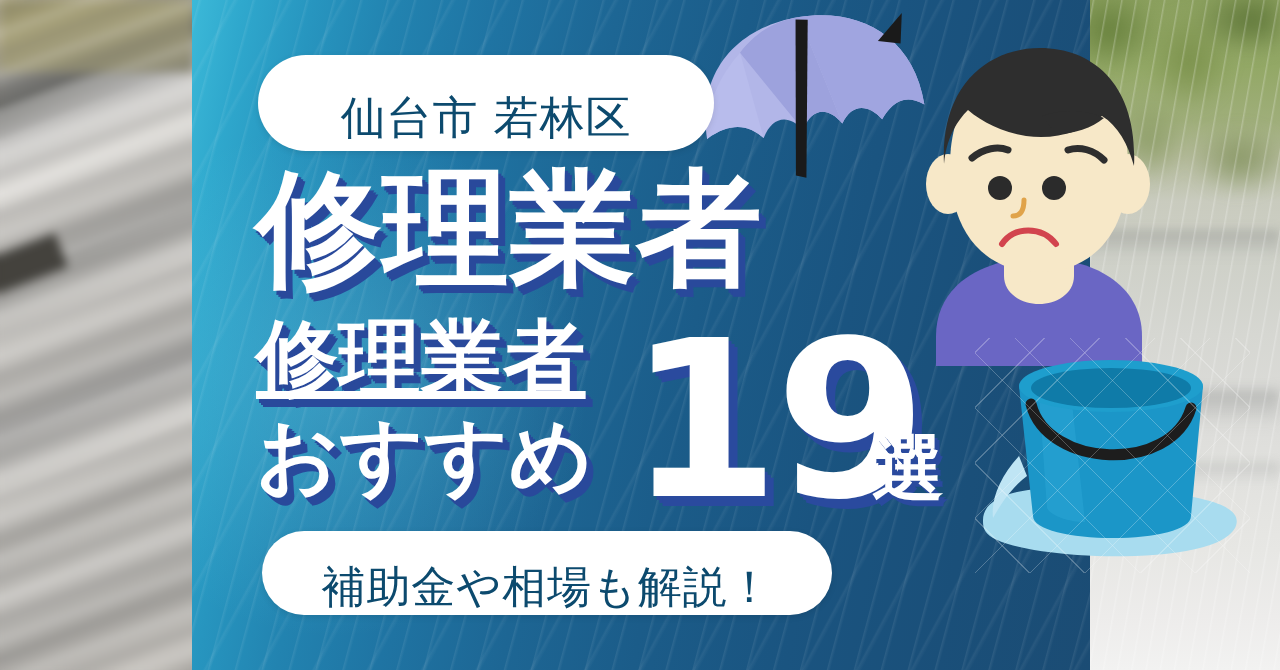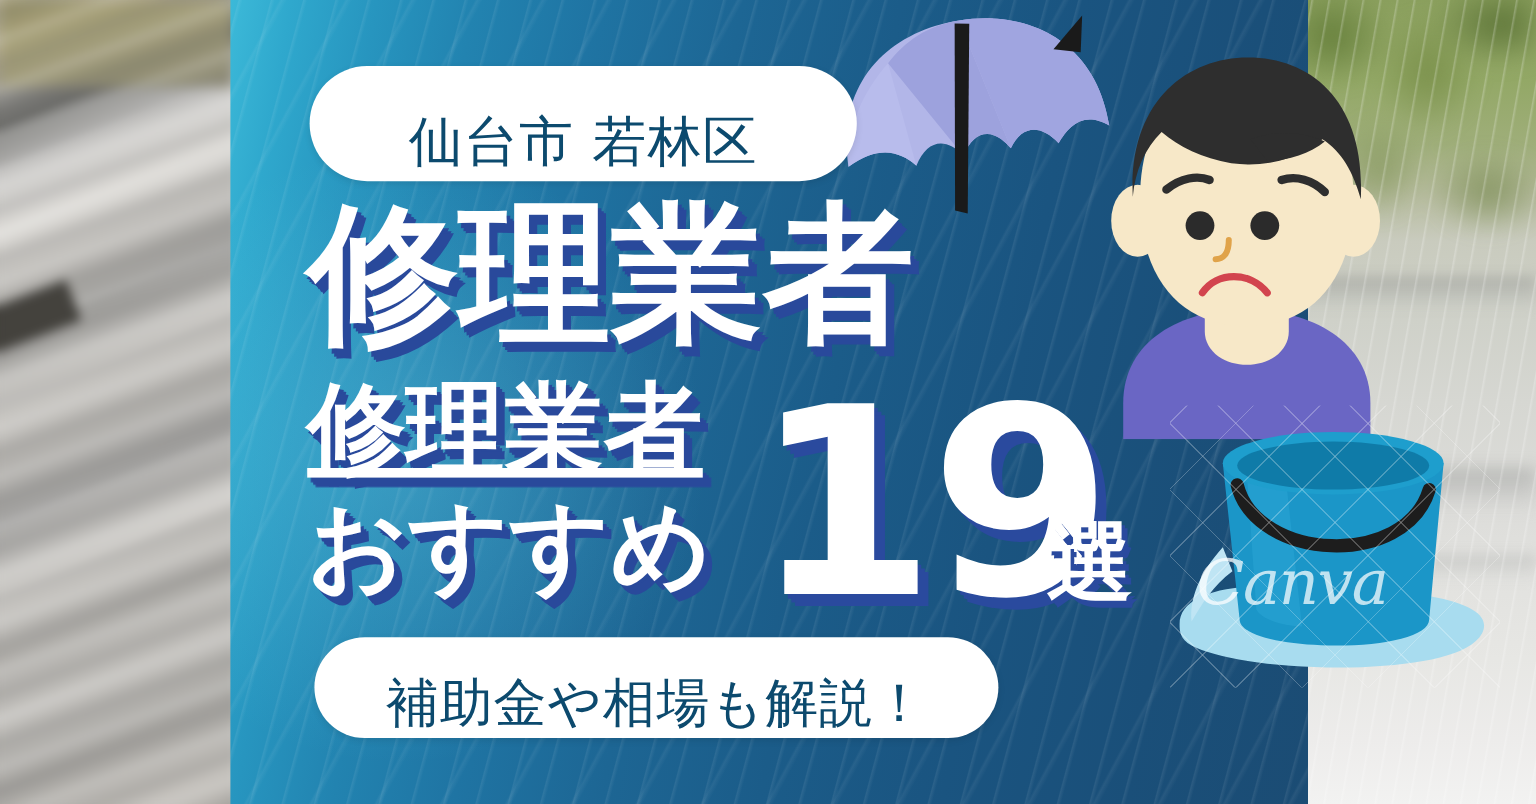--- a/index.html
+++ b/index.html
@@ -336,21 +336,20 @@
     <path d="M118 142 C110 160 106 176 108 190 C114 176 122 162 132 154 Z" fill="#bfe5f4"></path>
     <path d="M44 48 L58 178 C58 192 96 200 138 200 C180 200 216 192 216 178 L228 48 Z" fill="#1b96c8"></path>
     <path d="M64 56 L72 170 C76 178 94 184 110 184 L96 56 Z" fill="#2aa5d6" opacity=".55"></path>
     <ellipse cx="136" cy="48" rx="92" ry="26" fill="#1e9ecd"></ellipse>
     <ellipse cx="136" cy="50" rx="80" ry="20" fill="#0f7ba8"></ellipse>
     <path d="M56 66 C72 130 196 136 216 70" stroke="#1d1d1d" stroke-width="11" fill="none" stroke-linecap="round"></path>
   </svg>
 
   <div id="watermark">
     <div class="grid"></div>
-    <div class="wm-text">Canva</div>
   </div>
 
   <div class="pill" id="region-pill">
     <span class="pill-text">仙台市 若林区</span>
   </div>
 
   <div class="headline" id="title-main">修理業者</div>
 
   <div class="headline" id="sub-line-1">修理業者</div>
   <div class="headline" id="sub-line-2">おすすめ</div>

